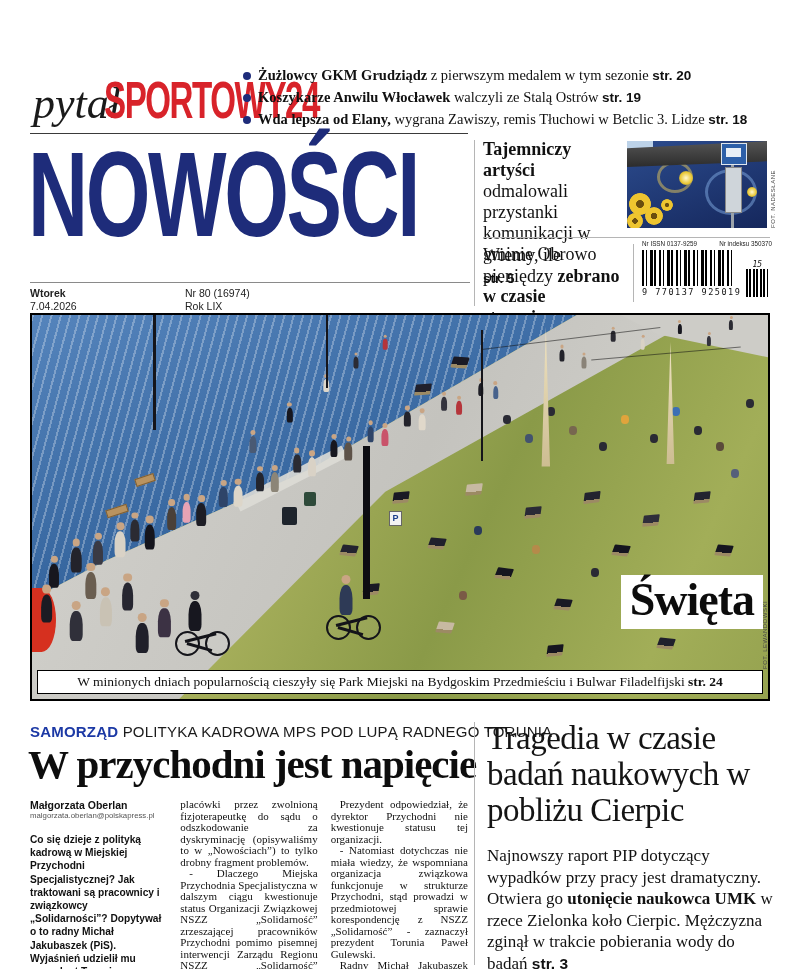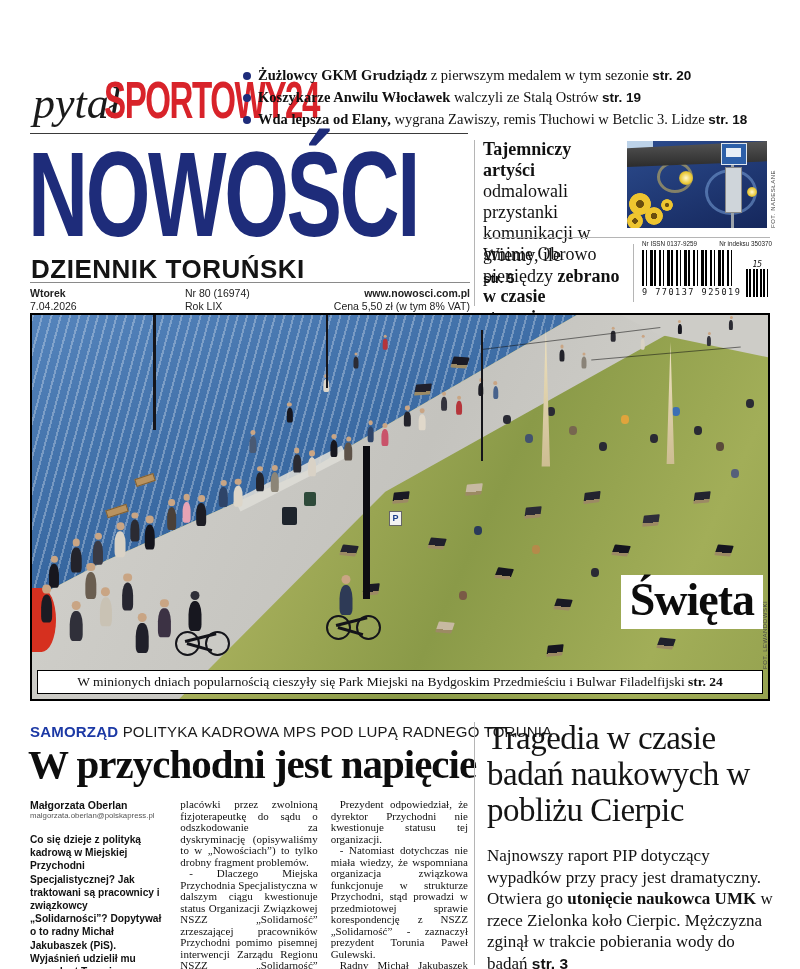--- a/index.html
+++ b/index.html
@@ -135,28 +135,25 @@
       <span><span class="sportbold">Koszykarze Anwilu Włocławek</span><span> walczyli ze Stalą Ostrów </span><span class="strref">str. 19</span></span>
     </div>
     <div class="sportitem">
       <span class="bullet"></span>
       <span><span class="sportbold">Wda lepsza od Elany,</span><span> wygrana Zawiszy, remis Tłuchowi w Betclic 3. Lidze </span><span class="strref">str. 18</span></span>
     </div>
   </div>
   <div class="abs hr1"></div>
 
   <div class="abs nowosci">NOWOŚCI</div>
-  <div class="abs dziennik">DZIENNIK TORUŃSKI</div>
   <div class="abs inforow">
     <div class="c1"><span class="b">Wtorek</span><br>
       <span>7.04.2026</span></div>
     <div class="c2"><span>Nr 80 (16974)</span><br>
       <span>Rok LIX</span></div>
-    <div class="c3"><span class="b">www.nowosci.com.pl</span><br>
-      <span>Cena 5,50 zł (w tym 8% VAT)</span></div>
   </div>
 
   <div class="abs v1"></div>
   <div class="abs teaser1 serif">
     <span class="b">Tajemniczy artyści</span><span> odmalowali przystanki komunikacji w gminie Obrowo</span>
     <span class="strref">str. 5</span>
   </div>
   <div class="abs obrowo">
     <div class="sky"></div>
     <div class="swirl" style="left:78px;top:28px;width:46px;height:40px;"></div>

